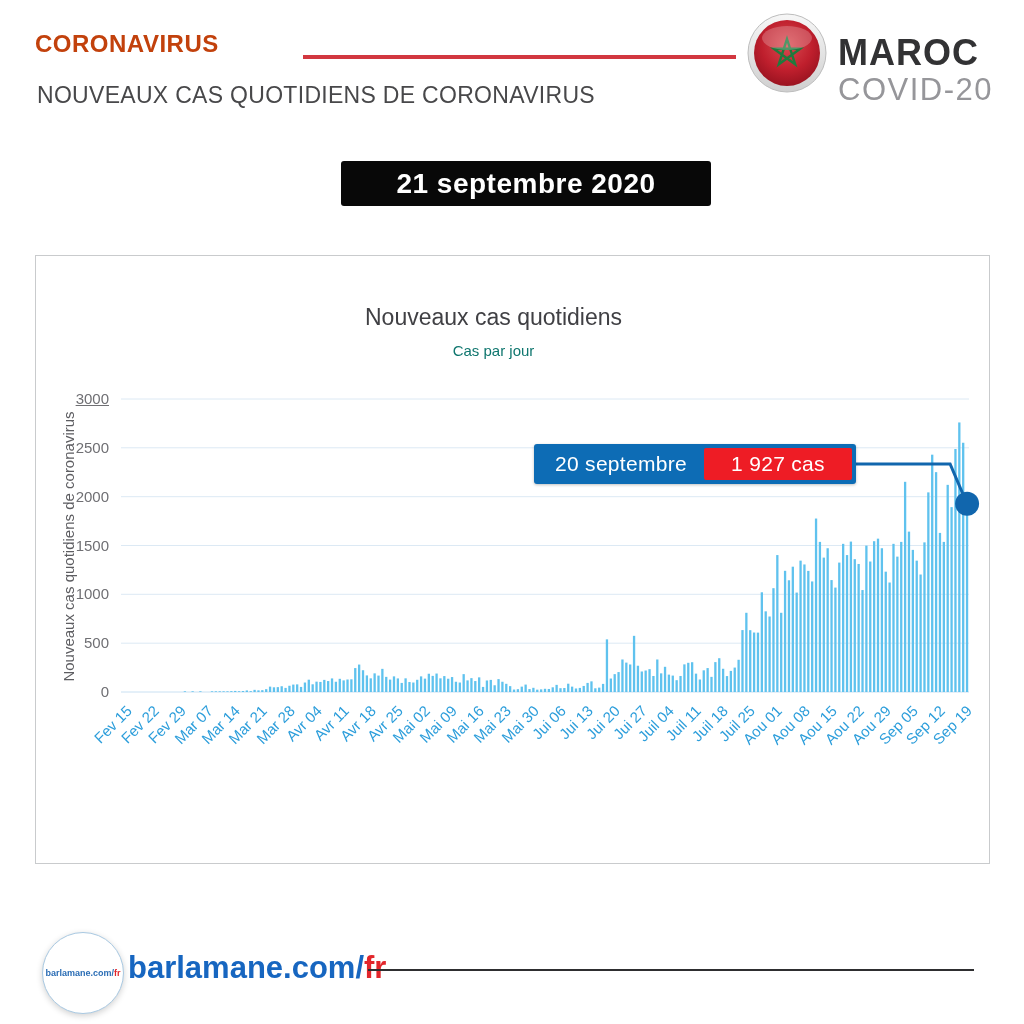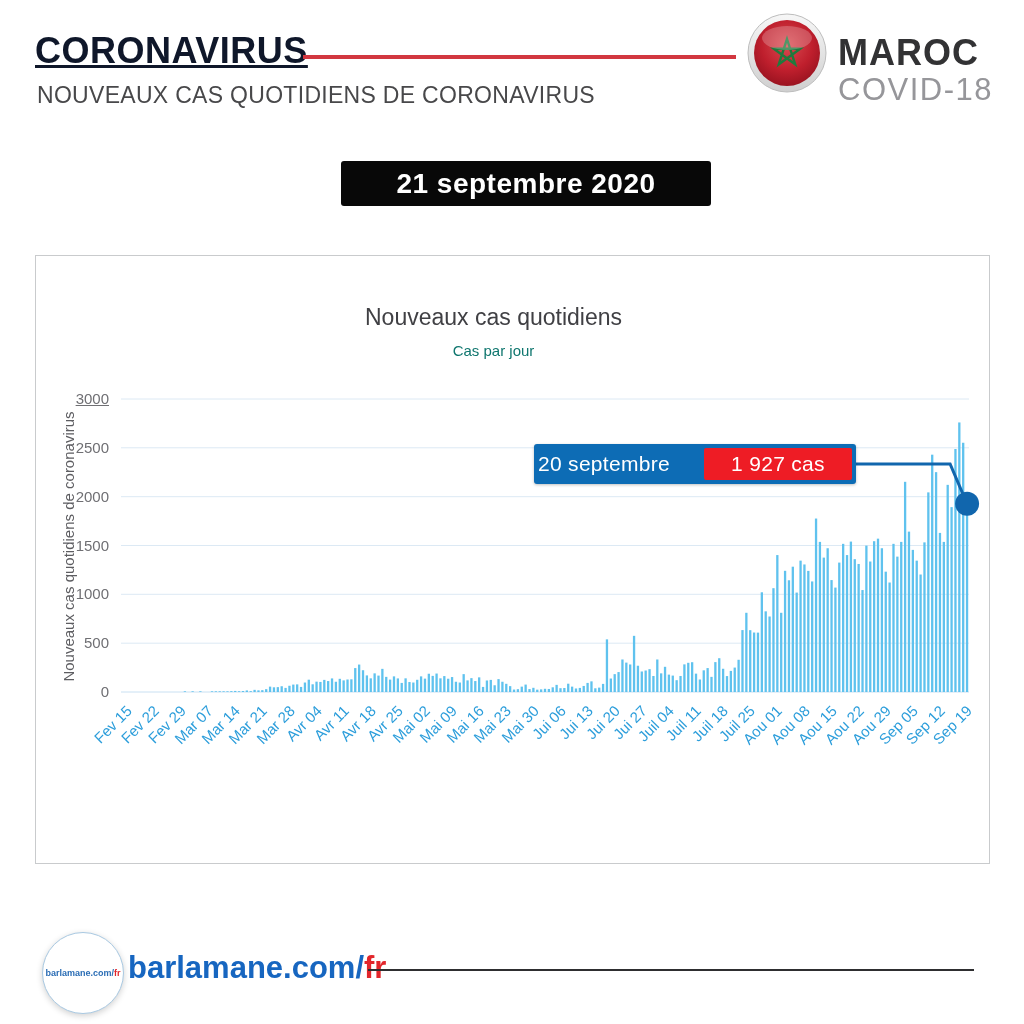--- a/index.html
+++ b/index.html
@@ -1,21 +1,21 @@
 <!DOCTYPE html>
 <html><head>
 <meta charset="utf-8">
 <style>
   html,body{margin:0;padding:0;background:#ffffff;}
   .page{position:relative;width:1024px;height:1024px;background:#fff;
         font-family:"Liberation Sans",sans-serif;overflow:hidden;}
 
   
-  .h-title{position:absolute;left:35px;top:30px;font-size:36px;font-weight:bold;
-           color:#0f172a;letter-spacing:.5px;text-decoration:underline;}
+  .h-title{position:absolute;left:35px;top:30px;font-size:24px;font-weight:bold;
+           color:#c2410c;letter-spacing:.5px;}
   .red-line{position:absolute;left:303px;top:55px;width:433px;height:4px;background:#d23740;}
   .h-sub{position:absolute;left:37px;top:82px;font-size:23px;color:#48484a;letter-spacing:.3px;}
   .flag-wrap{position:absolute;left:747px;top:13px;width:80px;height:80px;}
   .brand-country{position:absolute;left:838px;top:32px;font-size:36px;font-weight:bold;
                  color:#323234;letter-spacing:1px;}
   .brand-covid{position:absolute;left:838px;top:72px;font-size:31px;color:#96969a;letter-spacing:1.5px;}
 
   
   .date-badge{position:absolute;left:341px;top:161px;width:370px;height:45px;background:#080808;
               color:#fff;font-size:28px;font-weight:bold;letter-spacing:.5px;border-radius:3px;
@@ -30,21 +30,21 @@
                   color:#0f766e;}
   .ylabel{position:absolute;left:-168px;top:282px;width:400px;text-align:center;
           transform:rotate(-90deg);font-size:15px;color:#5d5d61;}
   .plot-svg{position:absolute;left:0;top:0;width:953px;height:607px;}
   .ytick{position:absolute;left:15px;width:58px;text-align:right;font-size:15px;color:#6f6f73;}
   .xtick{position:absolute;width:110px;text-align:right;font-size:15px;color:#2d9edb;
          transform:rotate(-45deg);transform-origin:100% 0;white-space:nowrap;}
   .tooltip{position:absolute;left:498px;top:188px;width:322px;height:40px;background:#0d6cb5;
            border-radius:3px;display:flex;align-items:center;color:#fff;font-size:21px;
            box-shadow:0 1px 3px rgba(0,0,0,.25);}
-  .tooltip-date{flex:1;padding-left:4px;letter-spacing:.3px;}
+  .tooltip-date{flex:1;padding-left:4px;letter-spacing:.3px;text-align:center;}
   .tooltip-value{width:148px;height:32px;margin-right:4px;background:#ee1c25;border-radius:2px;
                  display:flex;align-items:center;justify-content:center;letter-spacing:.3px;}
   .legend{position:absolute;left:120px;top:519px;height:30px;display:flex;align-items:center;
           font-size:17px;font-weight:bold;color:#4a4a4e;}
   .legend-dot{width:15px;height:15px;border-radius:50%;background:#a1a1a3;margin-right:11px;}
 
   
   .logo-circle{position:absolute;left:42px;top:932px;width:80px;height:80px;border-radius:50%;
                background:#fff;border:1px solid #a9c9e2;box-shadow:0 2px 6px rgba(0,0,0,.18);
                display:flex;align-items:center;justify-content:center;font-size:9px;
@@ -76,21 +76,21 @@
           <stop offset="100%" stop-color="#cfcfcf"></stop>
         </linearGradient>
       </defs>
       <circle cx="40" cy="40" r="39" fill="url(#ringg)" stroke="#bdbdbd" stroke-width="1"></circle>
       <circle cx="40" cy="40" r="33" fill="url(#redg)"></circle>
       <path d="M40,26 L48.2,51.3 L26.7,35.7 L53.3,35.7 L31.8,51.3 Z" fill="none" stroke="#1f7a3d" stroke-width="2.4"></path>
       <ellipse cx="40" cy="25" rx="25" ry="12" fill="#ffffff" opacity="0.22"></ellipse>
     </svg>
   </div>
   <div class="brand-country">MAROC</div>
-  <div class="brand-covid">COVID-18</div>
+  <div class="brand-covid">COVID-20</div>
 
   <div class="date-badge">21 septembre 2020</div>
 
   <div class="chart-card">
     <div class="chart-title">Nouveaux cas quotidiens</div>
     <div class="chart-subtitle">Cas par jour</div>
     <div class="ylabel">Nouveaux cas quotidiens de coronavirus</div>
 
     <svg id="plot" class="plot-svg" viewBox="0 0 953 607">
         <line x1="85" x2="933" y1="436.0" y2="436.0" stroke="#c9e0f2" stroke-width="1"></line>

